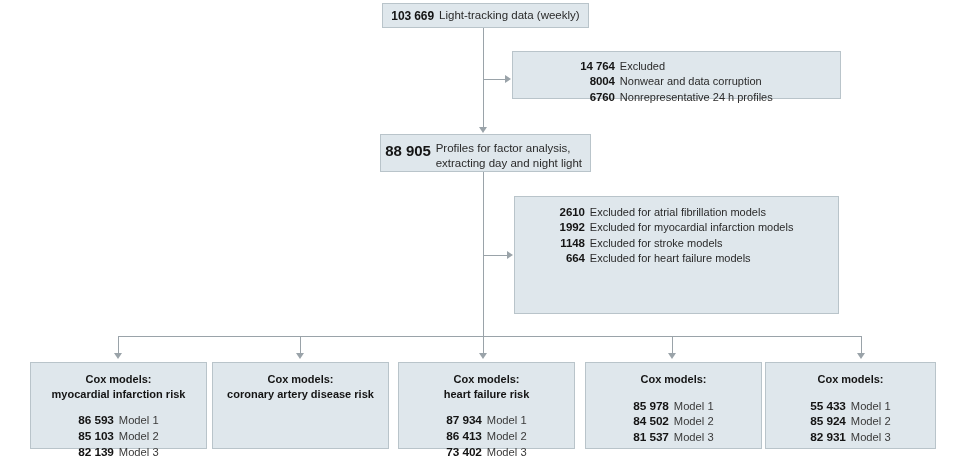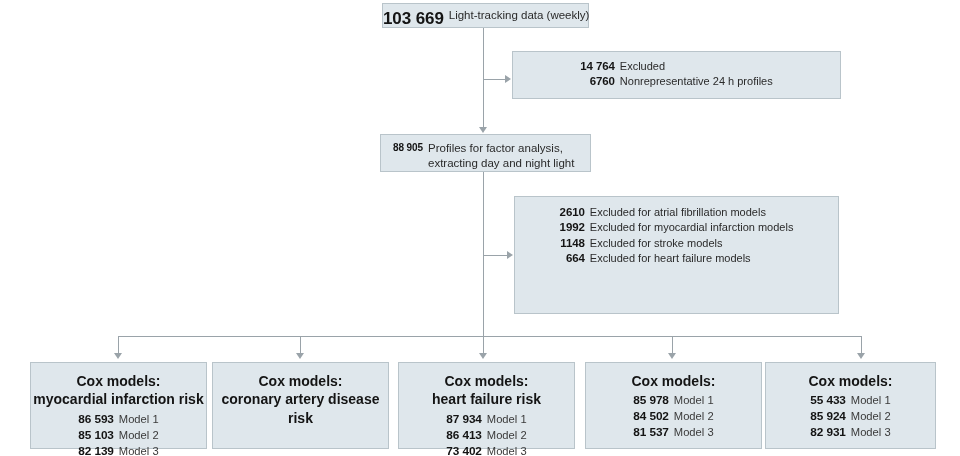--- a/index.html
+++ b/index.html
@@ -50,39 +50,39 @@
     color: #2a2a2a;
   }
   .txt.wrap { white-space: normal; }
 
   
   #box-top {
     left: 382px; top: 3px; width: 207px; height: 25px;
     padding-top: 4px;
     font-size: 11.5px;
   }
-  #box-top .num { font-size: 17px; text-align: right; }
+  #box-top .num { font-size: 12px; text-align: right; }
   #box-top .txt { font-size: 11.5px; }
 
   
   #box-excluded1 {
     left: 512px; top: 51px; width: 329px; height: 48px;
     padding-top: 7px;
     font-size: 11px;
   }
   #box-excluded1 .num { font-size: 11.5px; }
   #box-excluded1 .txt { font-size: 11px; }
 
   
   #box-profiles {
     left: 380px; top: 134px; width: 211px; height: 38px;
     padding-top: 6px;
     font-size: 11.5px;
   }
-  #box-profiles .num { font-size: 10px; text-align: center; }
+  #box-profiles .num { font-size: 15px; text-align: center; }
   #box-profiles .txt { font-size: 11.5px; }
 
   
   #box-excluded2 {
     left: 514px; top: 196px; width: 325px; height: 118px;
     padding-top: 8px;
     font-size: 11px;
   }
   #box-excluded2 .num { font-size: 11.5px; }
   #box-excluded2 .txt { font-size: 11px; }
@@ -91,24 +91,24 @@
 
   
   .model-box {
     top: 362px;
     height: 87px;
     padding-top: 9px;
   }
   .model-title {
     text-align: center;
     font-weight: bold;
-    font-size: 14px;
+    font-size: 11px;
     line-height: 1.32;
     color: #141414;
-    margin-bottom: 3px;
+    margin-bottom: 12px;
   }
   .model-box .num { font-size: 11.8px; }
   .model-box .txt { font-size: 11.2px; color: #3a3a3a; }
 
   #box-m1 { left: 30px;  width: 177px; }
   #box-m2 { left: 212px; width: 177px; }
   #box-m3 { left: 398px; width: 177px; }
   #box-m4 { left: 585px; width: 177px; }
   #box-m5 { left: 765px; width: 171px; }
 
@@ -177,20 +177,24 @@
     </div>
   </div>
 
   <div class="box" id="box-excluded1">
     <div class="box-inner">
       <div class="row">
         <span class="num">14 764</span>
         <span class="txt">Excluded</span>
       </div>
       <div class="row">
+        <span class="num">8004</span>
+        <span class="txt">Nonwear and data corruption</span>
+      </div>
+      <div class="row">
         <span class="num">6760</span>
         <span class="txt">Nonrepresentative 24 h profiles</span>
       </div>
     </div>
   </div>
 
   <div class="box" id="box-profiles">
     <div class="box-inner">
       <div class="row">
         <span class="num">88 905</span>

